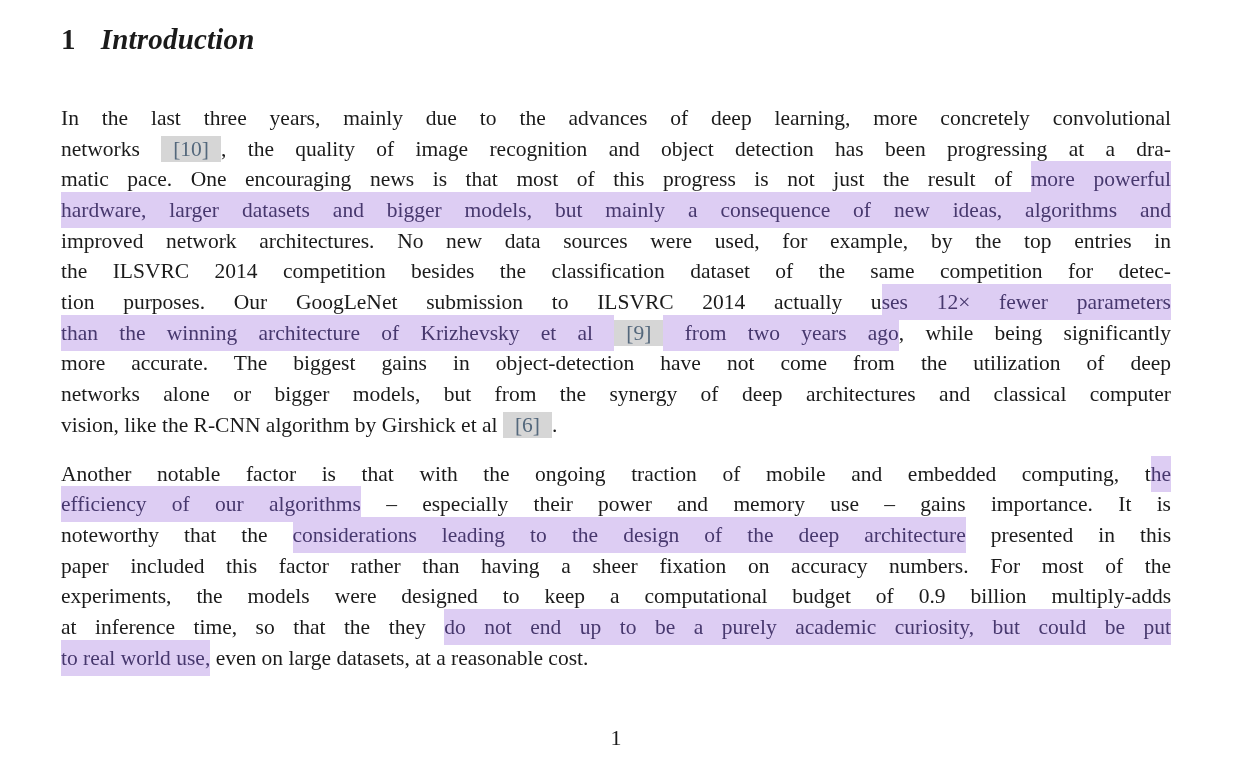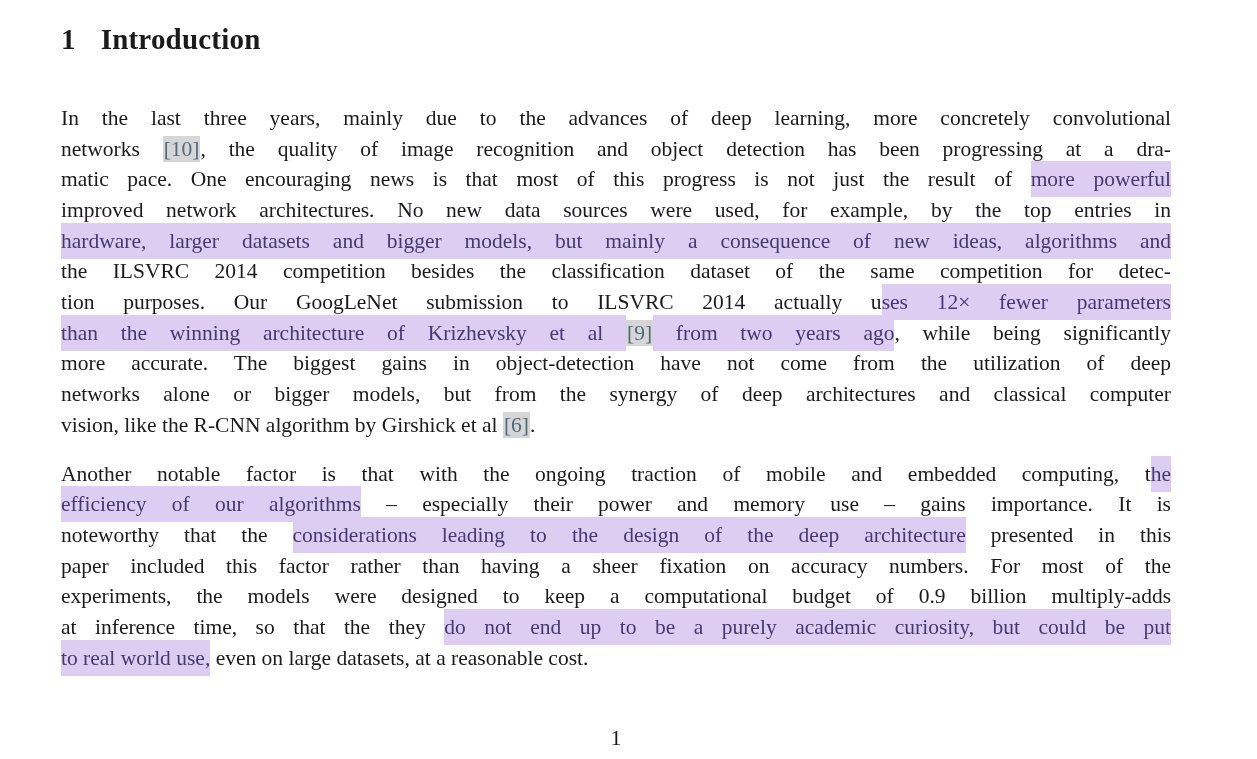--- a/index.html
+++ b/index.html
@@ -15,41 +15,41 @@
     padding: 22px 87px 0 61px;
     color: var(--body-text, #1b1b1b);
   }
   .heading {
     font-size: 29px;
     font-weight: bold;
     line-height: 1.2;
     margin-bottom: 46px;
     letter-spacing: 0.2px;
   }
-  .heading .heading-title { margin-left: 25px; }
+  .heading .heading-title { margin-left: 25px; font-style: italic; }
   .paragraphs { width: 1110px; margin-top: 44px; }
   .paragraph { margin-top: 18px; }
   .paragraph:first-child { margin-top: 0; }
   .line {
     font-size: 21.5px;
     line-height: 30.7px;
     text-align: justify;
     text-align-last: justify;
     white-space: normal;
   }
   .line.last { text-align-last: left; }
   .hl {
     background: var(--hl-bg, #ddcdf3);
     color: var(--hl-text, #47386e);
     padding: 6px 0;
   }
   .cite {
     background: var(--cite-bg, #d6d6d6);
     color: var(--cite-text, #54687c);
-    padding: 1px 1px;
+    padding: 1px 12px;
     cursor: pointer;
   }
   .hl.cite { background: var(--cite-bg, #d6d6d6); }
   .page-number {
     position: absolute;
     top: 725px; left: 61px;
     width: 1110px;
     text-align: center;
     font-size: 22px;
     color: var(--body-text, #1b1b1b);
@@ -61,22 +61,22 @@
 <div class="page">
   <h1 class="heading">
     <span>1</span><span class="heading-title">Introduction</span>
   </h1>
 
   <div class="paragraphs">
       <div class="paragraph">
         <div class="line"><span>In the last three years, mainly due to the advances of deep learning, more concretely convolutional</span></div>
         <div class="line"><span>networks </span><span class="cite">[10]</span><span>, the quality of image recognition and object detection has been progressing at a dra-</span></div>
         <div class="line"><span>matic pace. One encouraging news is that most of this progress is not just the result of </span><span class="hl">more powerful</span></div>
+        <div class="line"><span class="hl">hardware, larger datasets and bigger models, but mainly a consequence of new ideas, algorithms and</span></div>
         <div class="line"><span>improved network architectures. No new data sources were used, for example, by the top entries in</span></div>
-        <div class="line"><span class="hl">hardware, larger datasets and bigger models, but mainly a consequence of new ideas, algorithms and</span></div>
         <div class="line"><span>the ILSVRC 2014 competition besides the classification dataset of the same competition for detec-</span></div>
         <div class="line"><span>tion purposes. Our GoogLeNet submission to ILSVRC 2014 actually u</span><span class="hl">ses 12× fewer parameters</span></div>
         <div class="line"><span class="hl">than the winning architecture of Krizhevsky et al </span><span class="hl cite">[9]</span><span class="hl"> from two years ago</span><span>, while being significantly</span></div>
         <div class="line"><span>more accurate. The biggest gains in object-detection have not come from the utilization of deep</span></div>
         <div class="line"><span>networks alone or bigger models, but from the synergy of deep architectures and classical computer</span></div>
         <div class="line last"><span>vision, like the R-CNN algorithm by Girshick et al </span><span class="cite">[6]</span><span>.</span></div>
       </div>
       <div class="paragraph">
         <div class="line"><span>Another notable factor is that with the ongoing traction of mobile and embedded computing, t</span><span class="hl">he</span></div>
         <div class="line"><span class="hl">efficiency of our algorithms</span><span> – especially their power and memory use – gains importance. It is</span></div>

